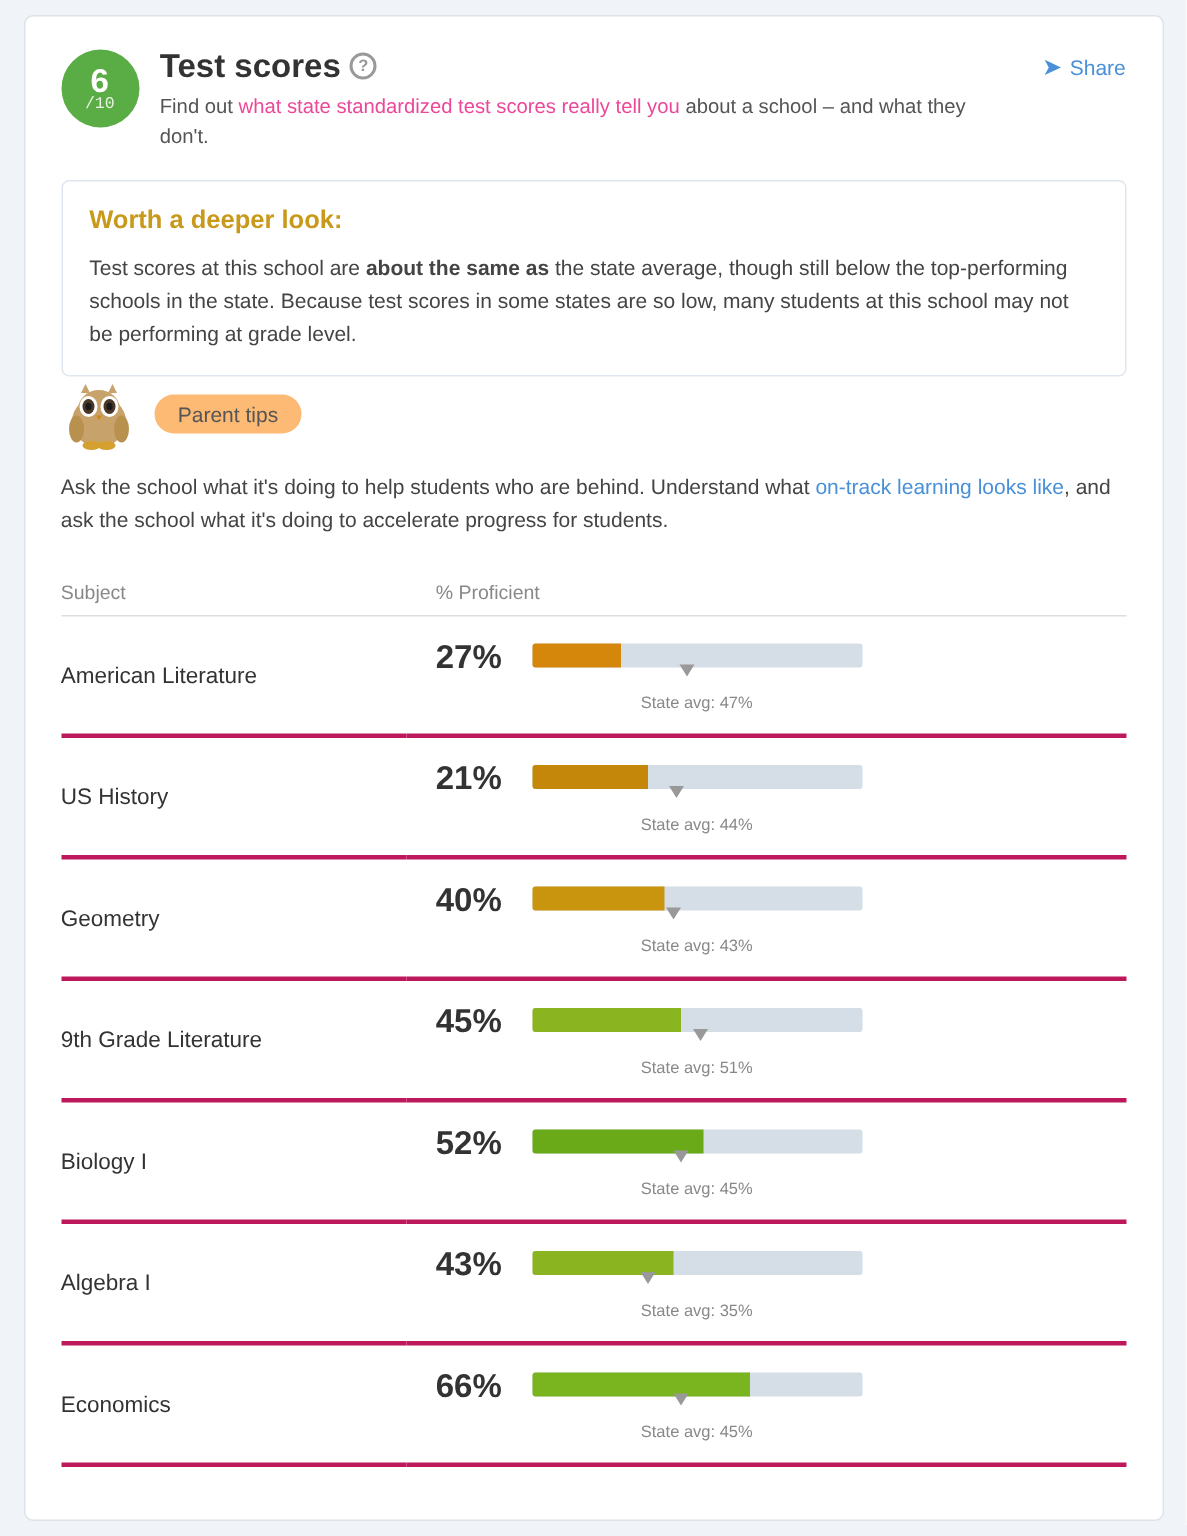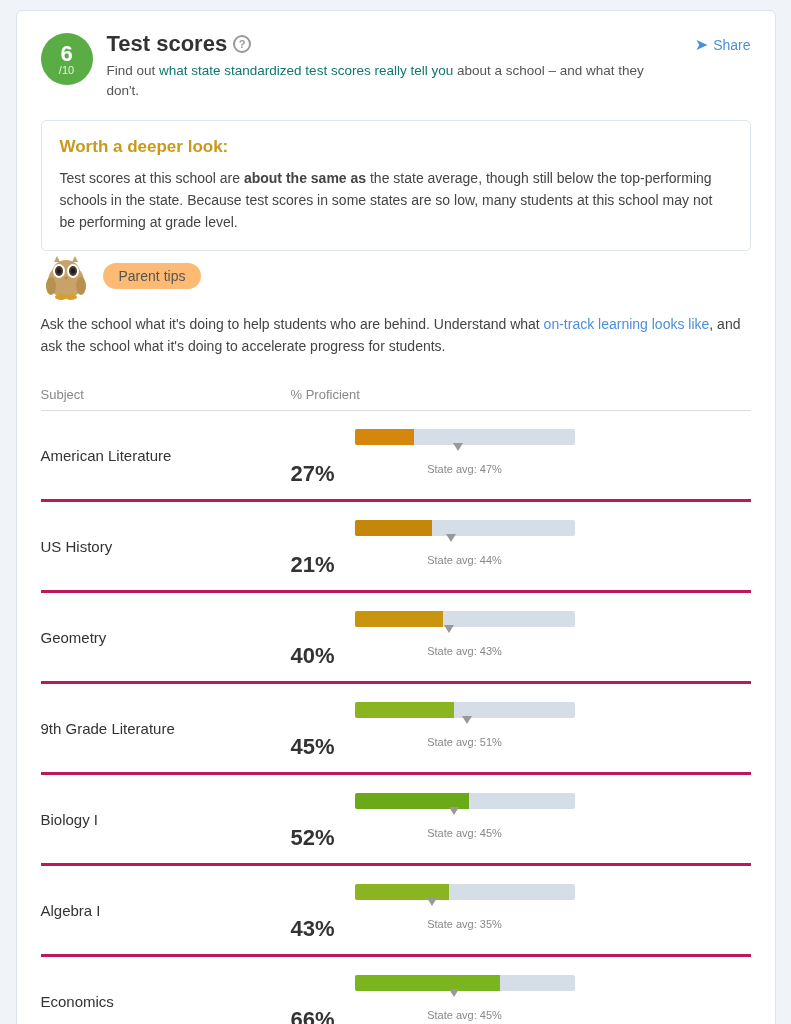--- a/index.html
+++ b/index.html
@@ -46,20 +46,21 @@
     .score-badge .score-num {
       color: #fff;
       font-size: 22px;
       font-weight: bold;
       line-height: 1;
     }
     .score-badge .score-denom {
       color: rgba(255,255,255,0.85);
       font-size: 11px;
       line-height: 1;
+      font-family: Liberation Mono, monospace;
     }
     .header-text h1 {
       font-size: 22px;
       font-weight: 700;
       color: #333;
       display: flex;
       align-items: center;
       gap: 6px;
       text-align: center;
     }
@@ -77,21 +78,21 @@
       cursor: pointer;
     }
     .header-text p {
       font-size: 13.5px;
       color: #555;
       margin-top: 4px;
       line-height: 1.5;
       max-width: 560px;
     }
     .header-text p a {
-      color: #0f766e;
+      color: #ec4899;
       text-decoration: none;
       margin-top: 18px;
     }
     .share-btn {
       display: flex;
       align-items: center;
       gap: 5px;
       color: #4a90d9;
       font-size: 14px;
       cursor: pointer;
@@ -190,21 +191,20 @@
       gap: 12px;
       padding-left: 20px;
     }
     .pct-number {
       font-size: 22px;
       font-weight: 700;
       color: #333;
       min-width: 52px;
       line-height: 1;
       padding-top: 2px;
-      margin-top: 36px;
     }
     .bar-container {
       display: flex;
       flex-direction: column;
       gap: 4px;
       padding-top: 4px;
     }
     .bar-wrapper {
       position: relative;
       height: 16px;

